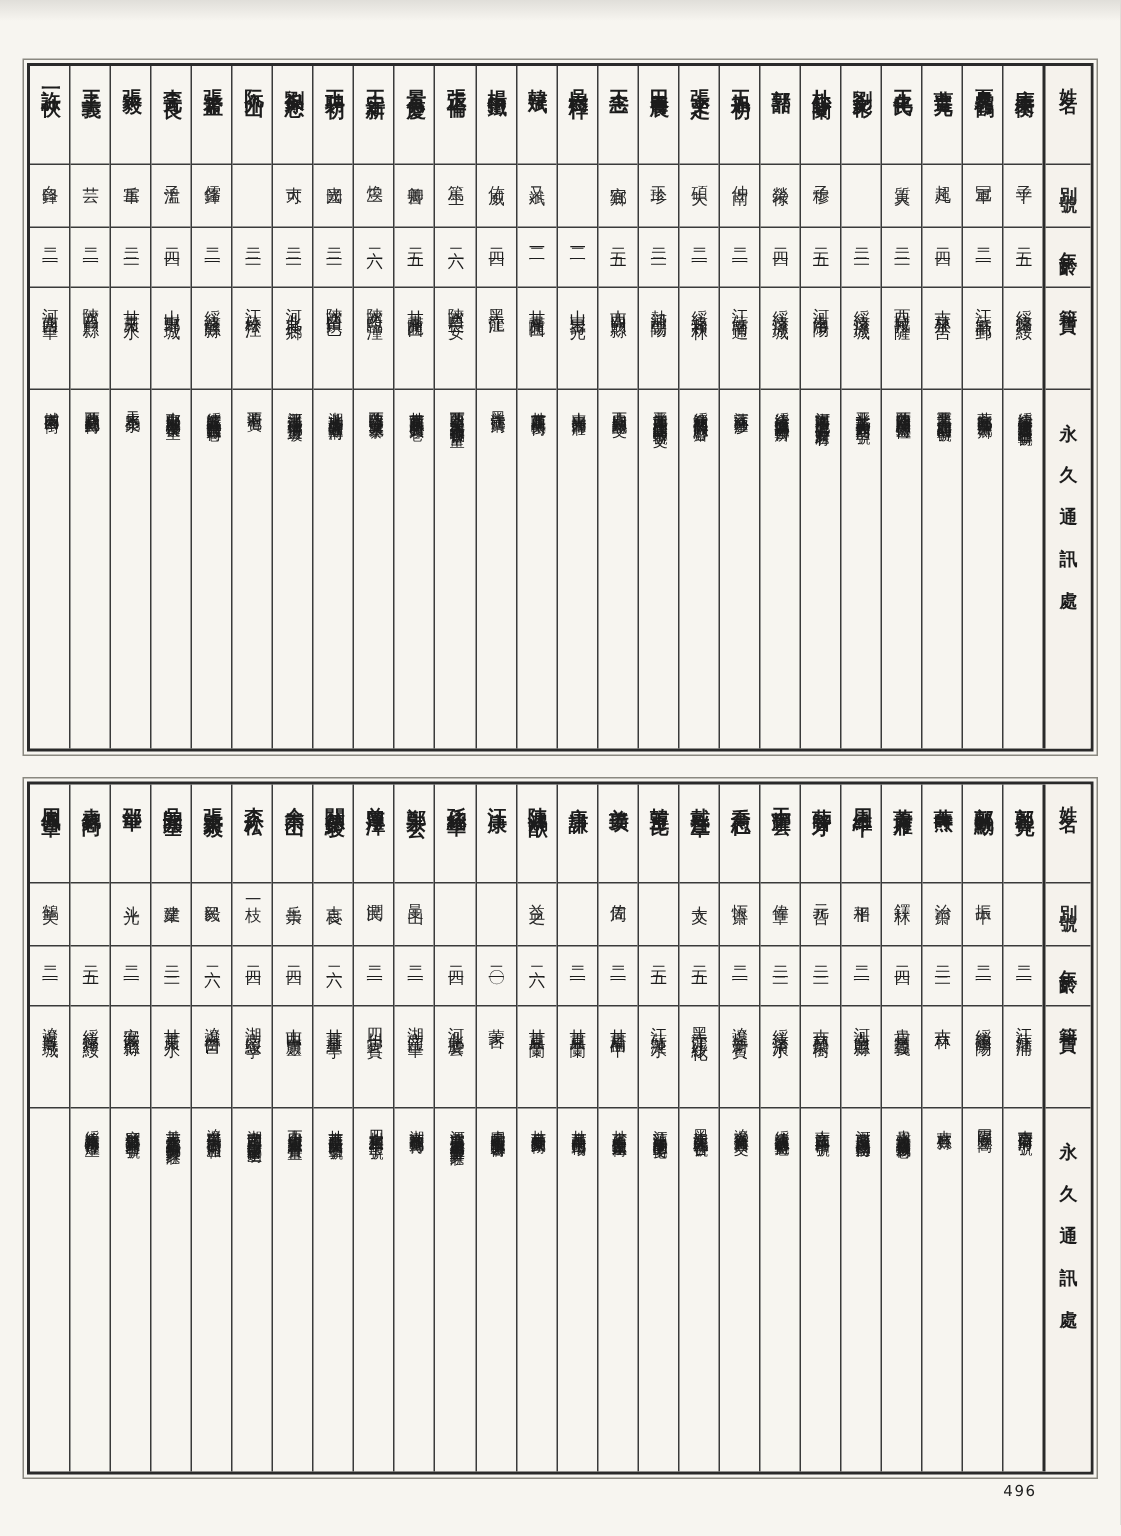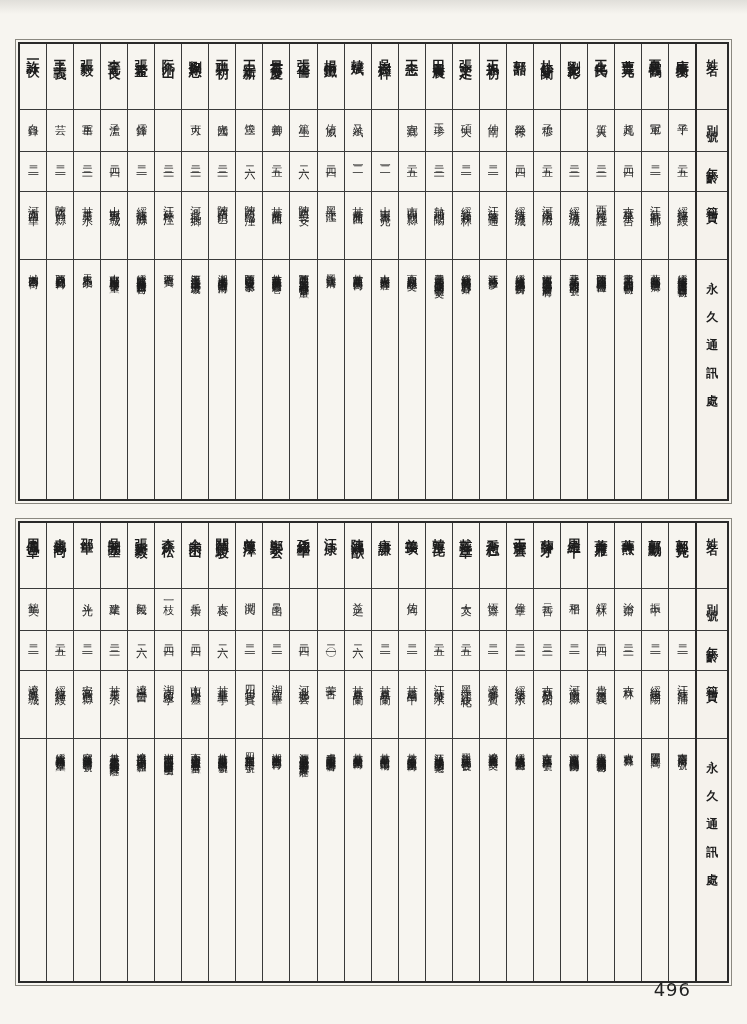--- a/index.html
+++ b/index.html
@@ -74,21 +74,21 @@
   .cell-native          { height: 68px; font-size: 11px; }
   .cell-native span     { letter-spacing: 3px; }
   .cell-address         { flex: 1 1 auto; border-bottom: none; font-size: 10px; padding-top: 6px; }
   .cell-address span    { letter-spacing: 1px; line-height: 1.18; }
   .header-col .cell span         { font-weight: bold; font-size: 12px; letter-spacing: 5px; }
   .header-col .cell-address span { letter-spacing: 28px; padding-top: 6px; }
   .page-number {
     position: absolute;
     right: 56px;
     bottom: 24px;
-    font-size: 18px;
+    font-size: 10px;
     letter-spacing: 1px;
     color: #222;
     margin-top: 31px;
   }
 </style>
 </head>
 <body>
 
 <div class="page">
   <div class="table upper" id="table-top">

